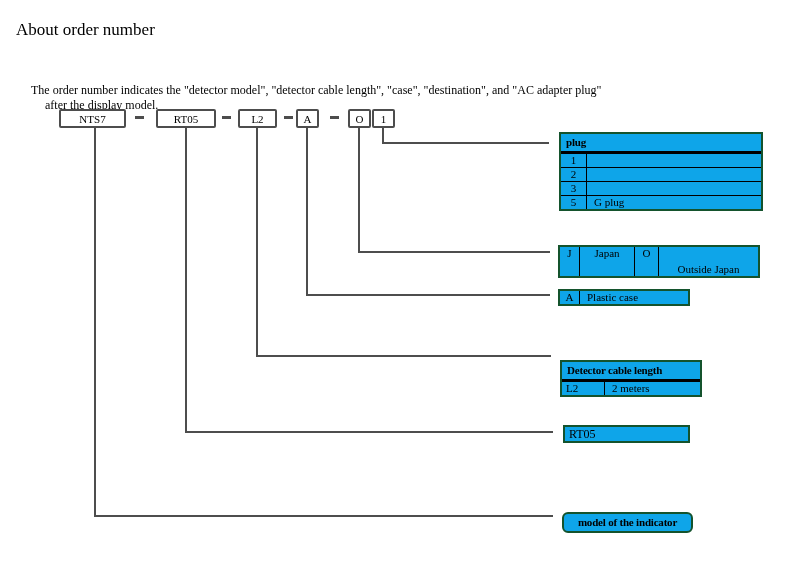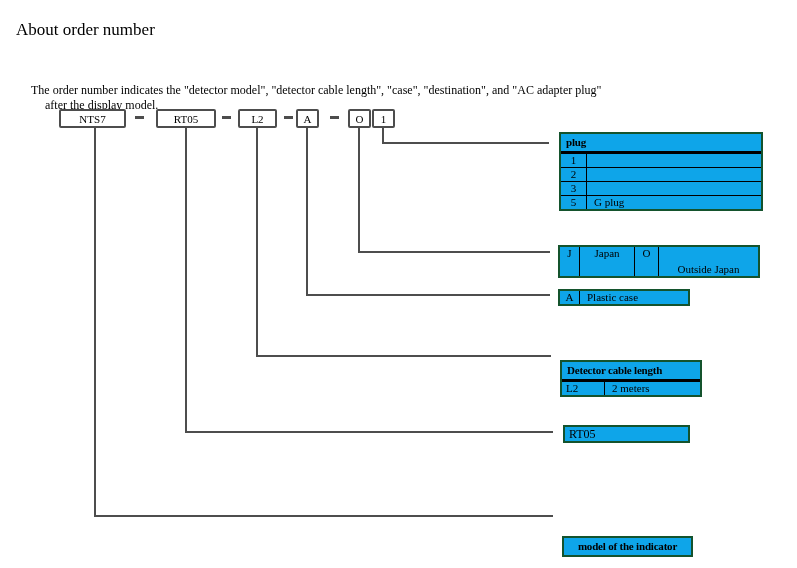--- a/index.html
+++ b/index.html
@@ -146,17 +146,17 @@
       <div class="cell val">2 meters</div>
     </div>
   </div>
 
   <div class="tbl" style="left:563px;top:425px;width:127px;">
     <div class="tbl-row">
       <div class="cell full">RT05</div>
     </div>
   </div>
 
-  <div class="tbl" style="left:562px;top:536px;width:131px;">
+  <div class="tbl" style="left:562px;top:512px;width:131px;border-radius:6px;">
     <div class="tbl-hdr no-sep">model of the indicator</div>
   </div>
 
 </div>
 
 </body></html>

